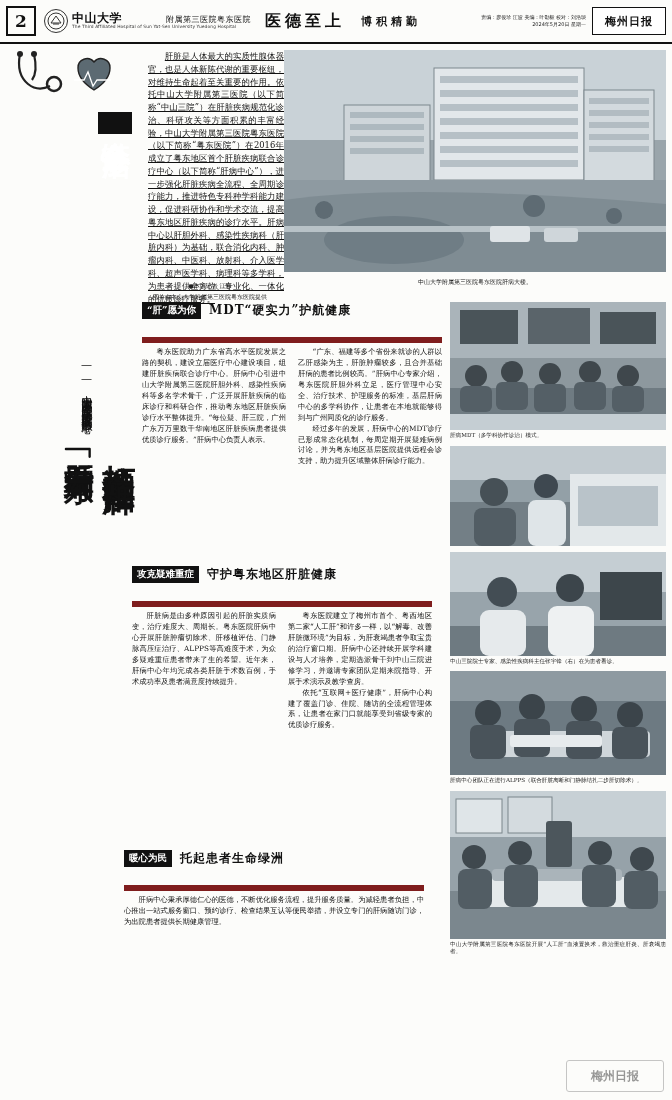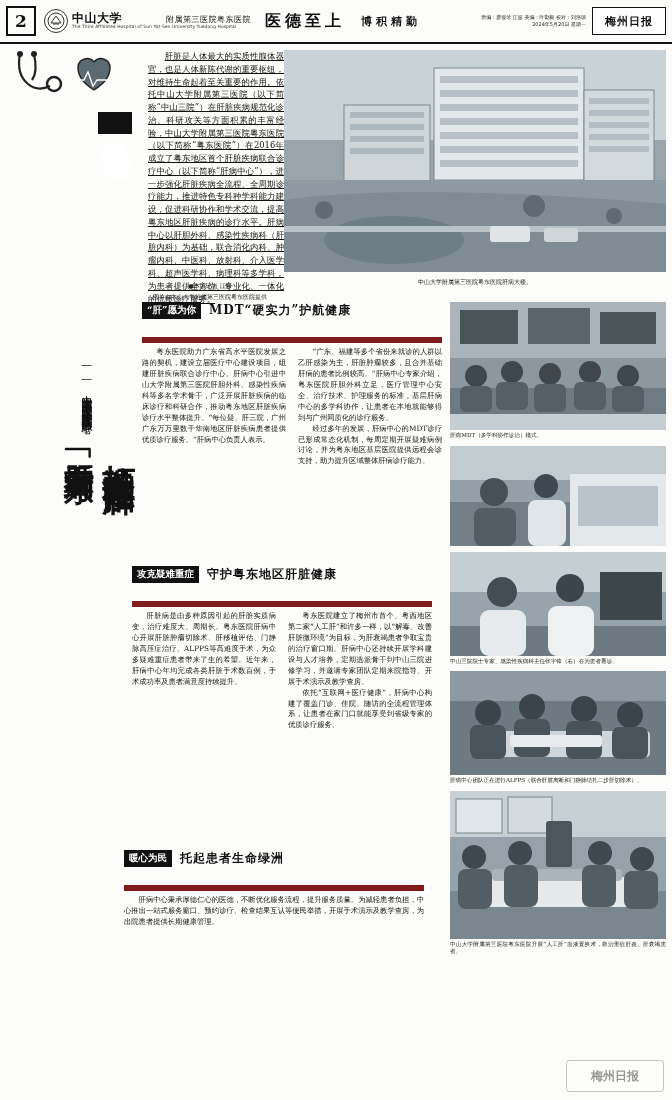--- a/index.html
+++ b/index.html
@@ -200,21 +200,21 @@
       </div>
     </div>
 
     <div class="sec" style="left:124px;top:766px;width:300px;margin-top:40px;">
       <div class="sec-head">
         <span class="sec-tag">暖心为民</span>
         <span class="sec-title">托起患者生命绿洲</span>
       </div>
       <div class="cols2">
         <div class="col">
-          <p>肝病中心秉承厚德仁心的医德，不断优化服务流程，提升服务质量。为减轻患者负担，中心推出一站式服务窗口、预约诊疗、检查结果互认等便民举措，开展手术演示及教学查房，为出院患者提供长期健康管理。</p>
+          <p>肝病中心秉承厚德仁心的医德，不断优化服务流程，提升服务质量。为减轻患者负担，中心推出一站式服务窗口、预约诊疗、检查结果互认等便民举措，并设立专门的肝病随访门诊，为出院患者提供长期健康管理。</p>
         </div>
       </div>
     </div>
 
     <div class="rail" style="top:258px;">
 
       <div class="photo" style="height:128px;">
         <svg width="216" height="128" viewBox="0 0 216 128">
           <rect width="216" height="128" fill="#8d989e"></rect>
           <rect x="0" y="0" width="216" height="56" fill="#aab4ba"></rect>

